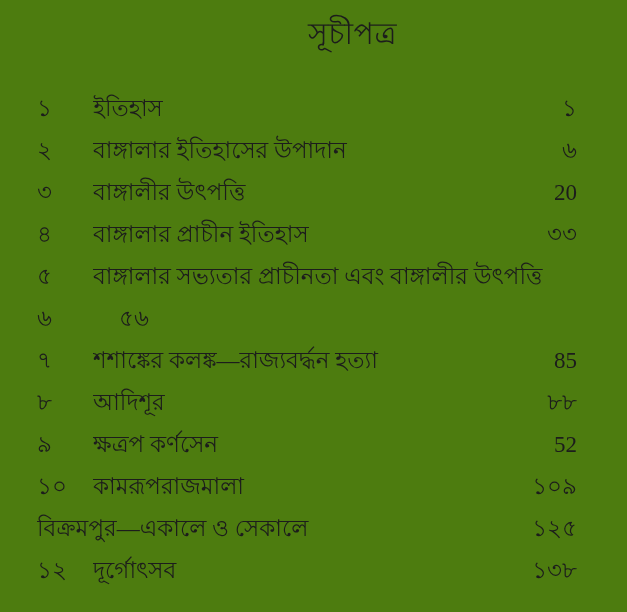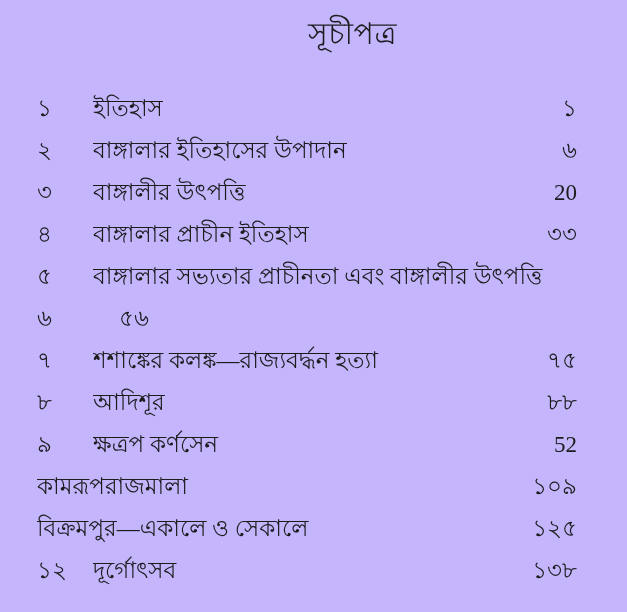--- a/index.html
+++ b/index.html
@@ -4,21 +4,21 @@
 <style>
   html, body {
     margin: 0;
     padding: 0;
     background: #ffffff;
   }
   .page {
     position: relative;
     width: 627px;
     height: 612px;
-    background: #c4b5fd;
+    background: #4d7c0f;
     color: #1c1c1c;
     font-family: "Liberation Serif", serif;
     overflow: hidden;
     box-sizing: border-box;
   }
   .title {
     margin-top: 10px;
     padding-left: 78px;           
     text-align: center;
     font-size: 30px;
@@ -90,36 +90,37 @@
   </div>
 
   <div class="row">
     <span class="serial">৬</span>
     <span class="pageno">৫৬</span>
   </div>
 
   <div class="row">
     <span class="serial">৭</span>
     <span class="titlecell">শশাঙ্কের কলঙ্ক—রাজ্যবর্দ্ধন হত্যা</span>
-    <span class="pageno">৭৫</span>
+    <span class="pageno">85</span>
   </div>
 
   <div class="row">
     <span class="serial">৮</span>
     <span class="titlecell">আদিশূর</span>
     <span class="pageno">৮৮</span>
   </div>
 
   <div class="row">
     <span class="serial">৯</span>
     <span class="titlecell">ক্ষত্রপ কর্ণসেন</span>
     <span class="pageno">52</span>
   </div>
 
   <div class="row">
+    <span class="serial">১০</span>
     <span class="titlecell">কামরূপরাজমালা</span>
     <span class="pageno">১০৯</span>
   </div>
 
   <div class="row">
     <span class="titlecell">বিক্রমপুর—একালে ও সেকালে</span>
     <span class="pageno">১২৫</span>
   </div>
 
   <div class="row">

